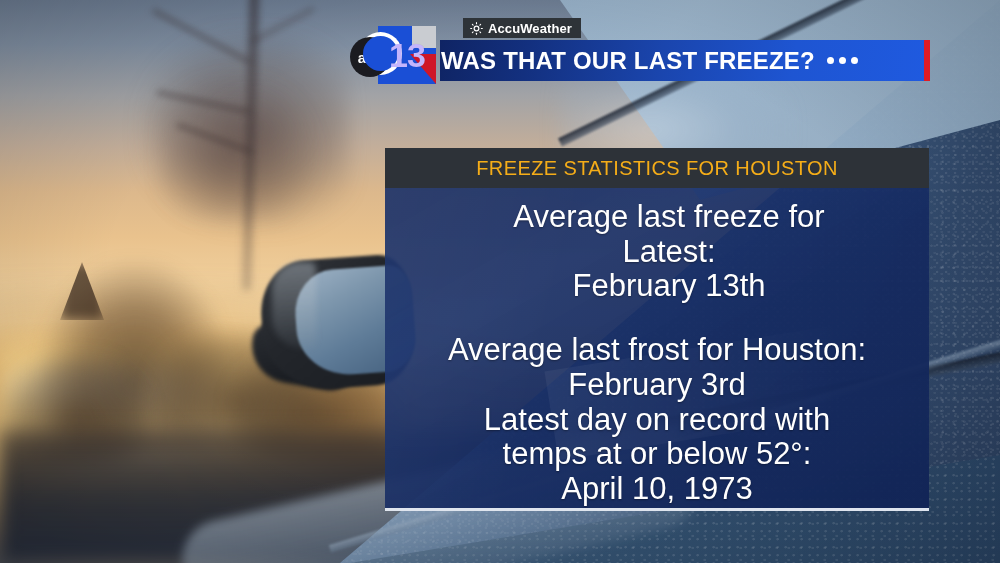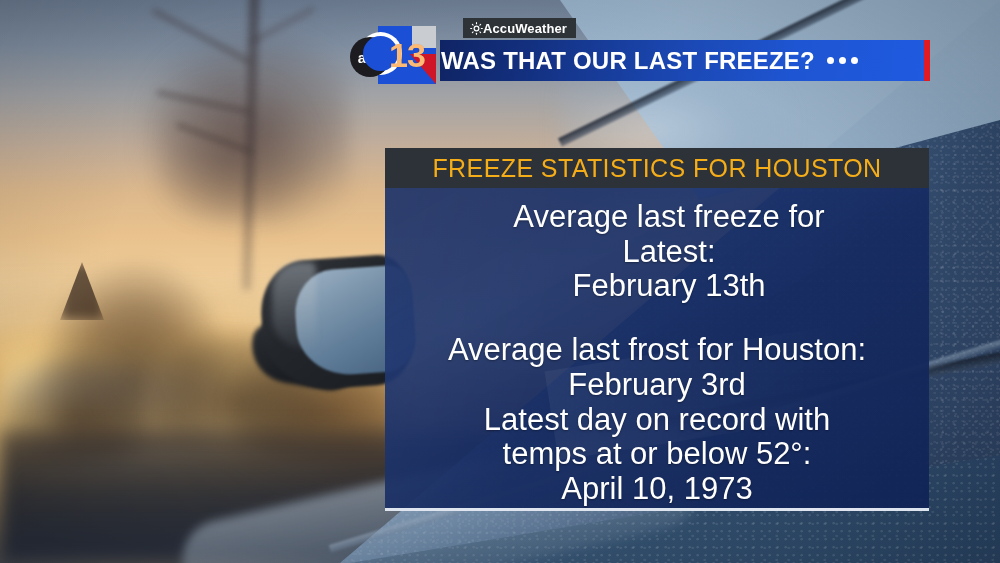--- a/index.html
+++ b/index.html
@@ -241,21 +241,21 @@
     position: absolute; inset: 0;
     pointer-events: none;
     background: radial-gradient(ellipse at 50% 48%, rgba(0,0,0,0) 55%, rgba(0,0,0,0.18) 100%);
   }
 
   
   .accu-badge {
     position: absolute;
     left: 463px; top: 18px;
     height: 20px;
-    display: flex; align-items: center; 
+    display: flex; align-items: center; gap: 5px;
     padding: 0 9px 0 7px;
     background: #2e3338;
     color: #ffffff;
     font-size: 13px;
     font-weight: 700;
     letter-spacing: .1px;
     white-space: nowrap;
   }
   .sun-icon {
     width: 13px; height: 13px;
@@ -308,21 +308,21 @@
   .ch-ring-inner {
     position: absolute; left: 13px; top: 10px;
     width: 35px; height: 35px;
     border-radius: 50%;
     background: #1a4fd6;
     z-index: 3;
   }
   .ch-num {
     position: absolute; left: 28px; top: 0; width: 58px; height: 58px;
     display: flex; align-items: center; justify-content: center;
-    color: #fdba74;
+    color: #c4b5fd;
     font-size: 34px;
     font-weight: 700;
     letter-spacing: -1px;
     z-index: 4;
     text-shadow: 0 0 1px rgba(0,0,0,.15);
   }
 
   .headline-bar {
     position: absolute;
     left: 440px; top: 40px;
@@ -357,21 +357,21 @@
     position: absolute;
     left: 385px; top: 148px;
     width: 544px;
     height: 367px;
   }
   .stats-header {
     height: 40px;
     background: #2d3238;
     display: flex; align-items: center; justify-content: center;
     color: #f5ad18;
-    font-size: 25px;
+    font-size: 20px;
     font-weight: 400;
     letter-spacing: .4px;
     white-space: nowrap;
   }
   .stats-body {
     position: relative;
     height: 323px;
     background: linear-gradient(150deg,
       rgba(23,45,100,0.93) 0%,
       rgba(26,50,108,0.92) 28%,

